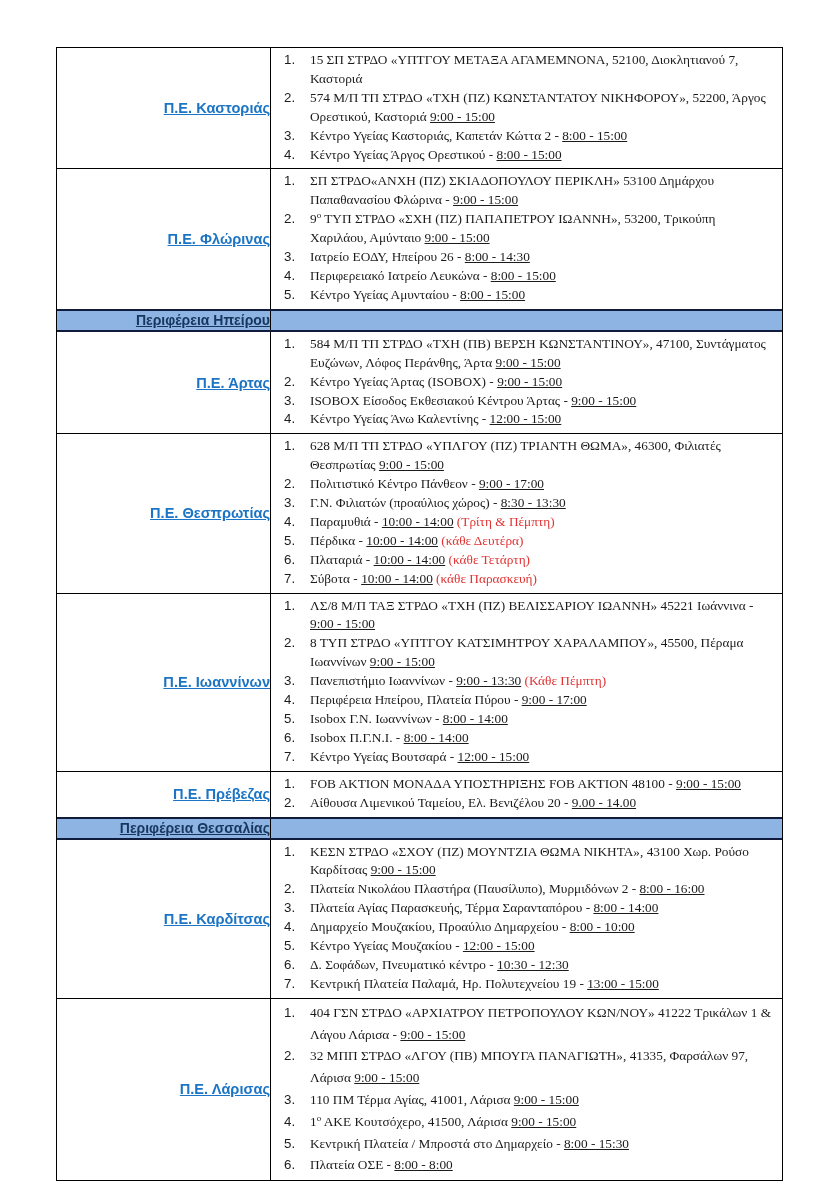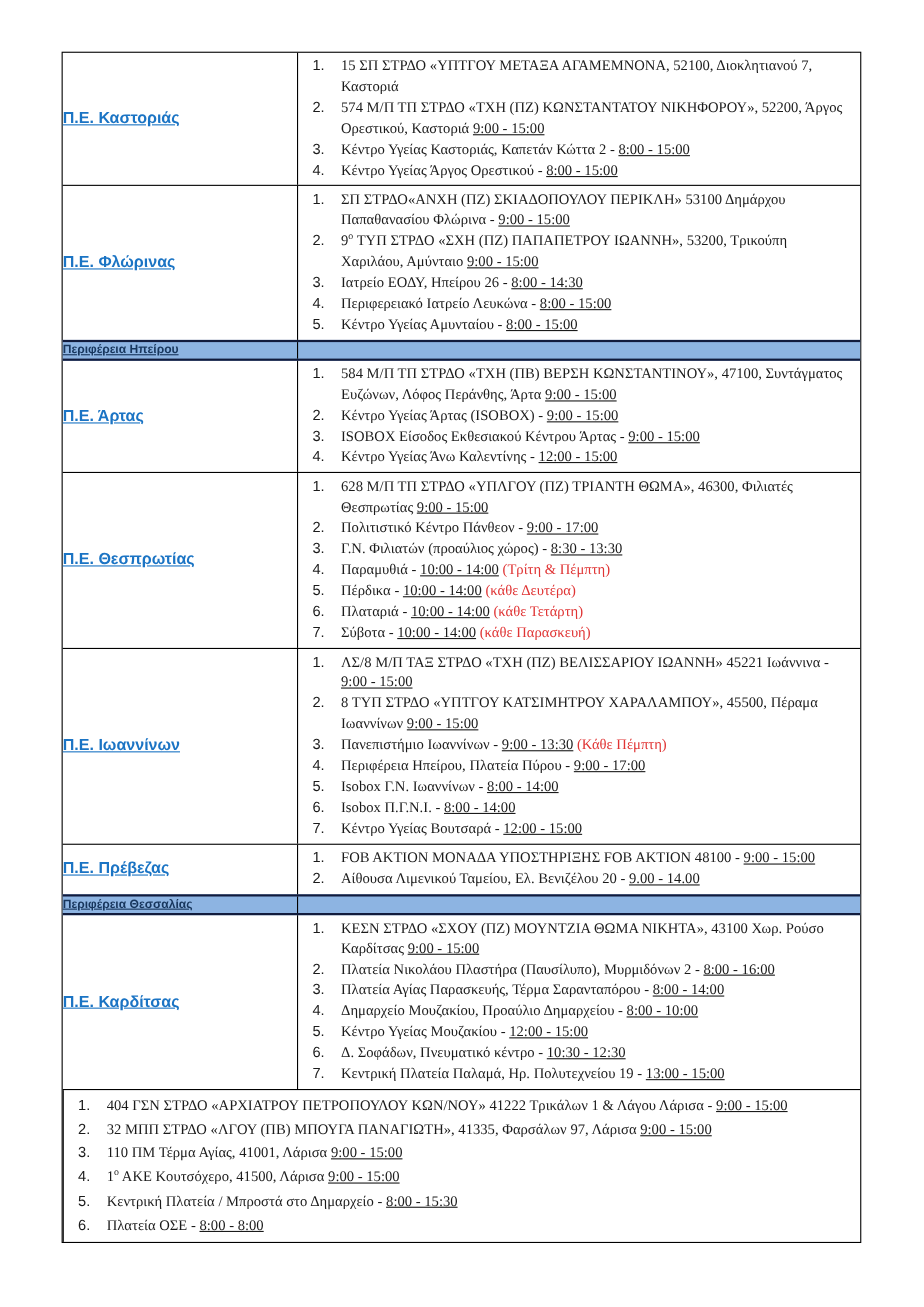--- a/index.html
+++ b/index.html
@@ -23,21 +23,21 @@
   .row {
     display: flex;
     border-top: 1.2px solid #000;
   }
   .row:first-child { border-top: none; }
   .cell-left {
     width: 213px;
     flex: 0 0 213px;
     display: flex;
     align-items: center;
-    justify-content: flex-start;
+    justify-content: flex-end;
     box-sizing: border-box;
   }
   .cell-right {
     flex: 1;
     border-left: 1.5px solid #000;
     padding: 3px 9px 4px 11px;
     box-sizing: border-box;
   }
   .region-label {
     color: var(--region-blue, #1b74c4);
@@ -50,21 +50,21 @@
     background: var(--group-bg, #8db4e2);
     border-top: 2.6px solid var(--border-dark, #111b3c);
     border-bottom: 2.6px solid var(--border-dark, #111b3c);
   }
   .group-row + .row { border-top: none; }
   .group-row .cell-left { padding: 1px 0 2px; }
   .group-row .cell-right { padding: 0; }
   .group-label {
     color: var(--group-text, #17365d);
     font-weight: bold;
-    font-size: 11px;
+    font-size: 14px;
     text-decoration: underline;
   }
   .item {
     display: flex;
     font-size: 13.3px;
     line-height: 18.9px;
     color: #1b1b1b;
   }
   .section-row:last-child .item { line-height: 21.8px; }
   .item .num {
@@ -280,20 +280,23 @@
           <span class="num">6.</span>
           <div class="body"><span>Δ. Σοφάδων, Πνευματικό κέντρο - </span><span class="time">10:30 - 12:30</span></div>
         </div>
         <div class="item">
           <span class="num">7.</span>
           <div class="body"><span>Κεντρική Πλατεία Παλαμά, Ηρ. Πολυτεχνείου 19 - </span><span class="time">13:00 - 15:00</span></div>
         </div>
       </div>
     </div>
     <div class="row section-row">
+      <div class="cell-left">
+        <span class="region-label">Π.Ε. Λάρισας</span>
+      </div>
       <div class="cell-right">
         <div class="item">
           <span class="num">1.</span>
           <div class="body"><span>404 ΓΣΝ ΣΤΡΔΟ «ΑΡΧΙΑΤΡΟΥ ΠΕΤΡΟΠΟΥΛΟΥ ΚΩΝ/ΝΟΥ» 41222 Τρικάλων 1 &amp; Λάγου Λάρισα - </span><span class="time">9:00 - 15:00</span></div>
         </div>
         <div class="item">
           <span class="num">2.</span>
           <div class="body"><span>32 ΜΠΠ ΣΤΡΔΟ «ΛΓΟΥ (ΠΒ) ΜΠΟΥΓΑ ΠΑΝΑΓΙΩΤΗ», 41335, Φαρσάλων 97, Λάρισα </span><span class="time">9:00 - 15:00</span></div>
         </div>
         <div class="item">

